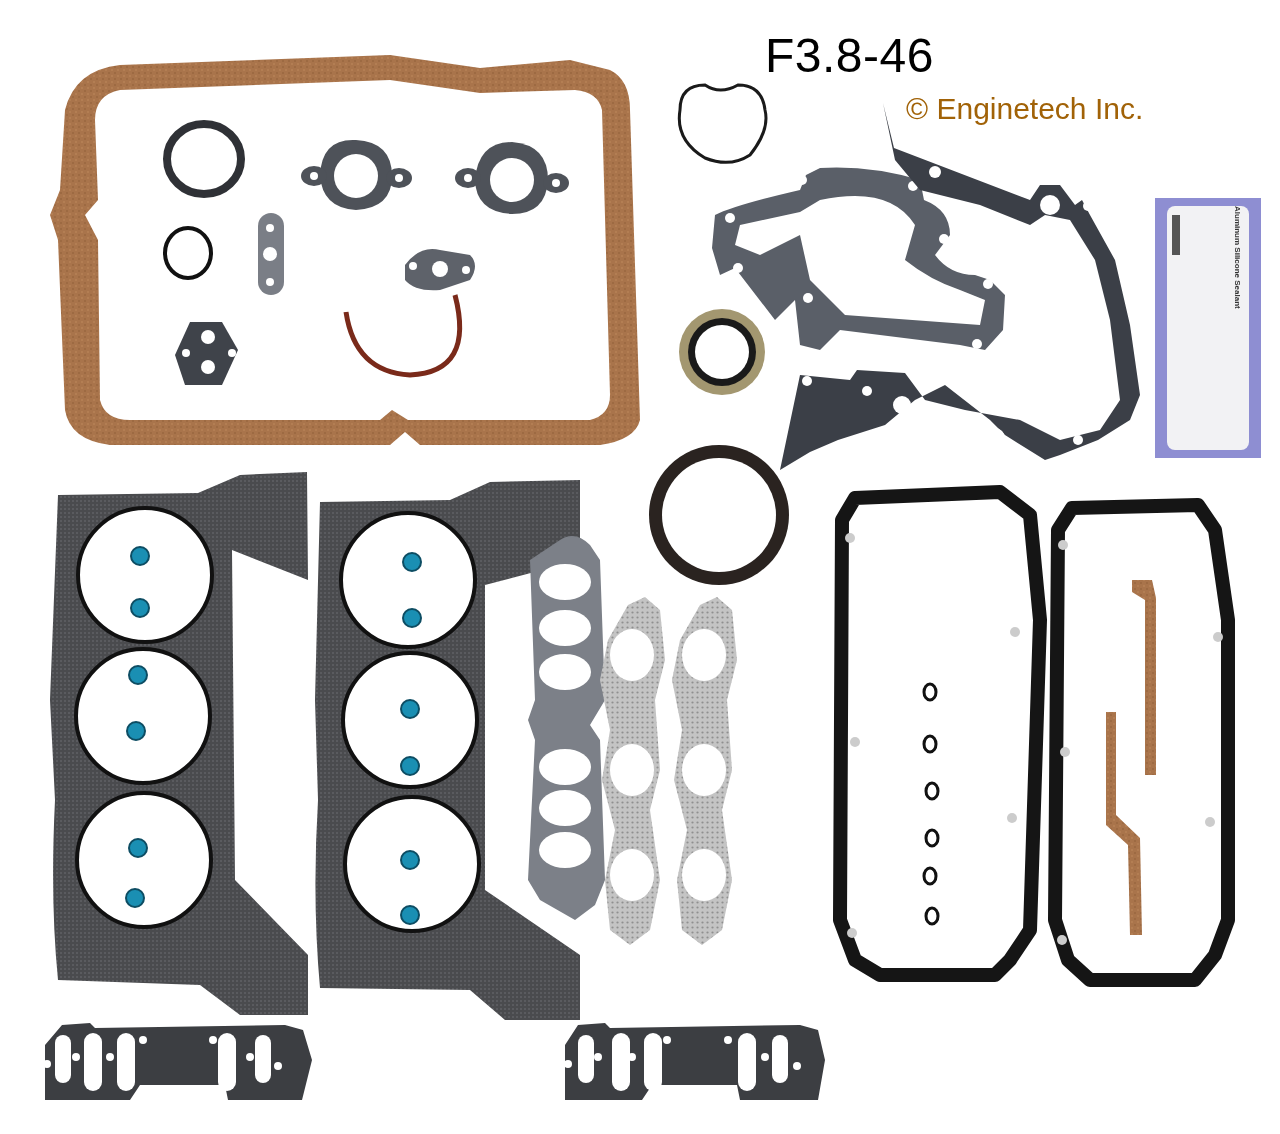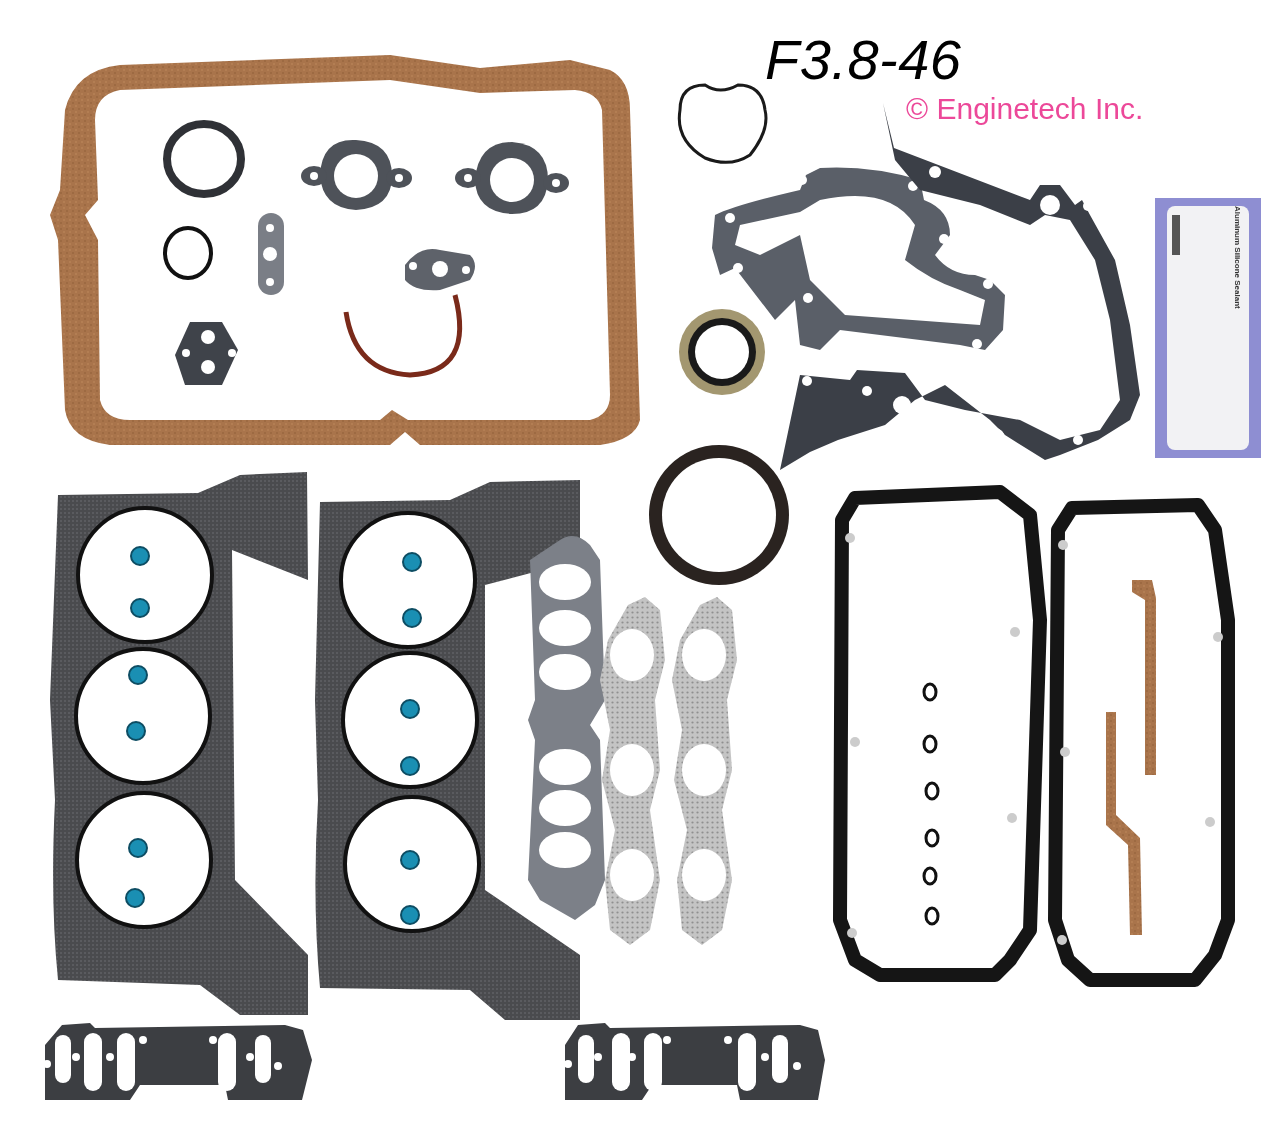--- a/index.html
+++ b/index.html
@@ -1,18 +1,18 @@
 <!DOCTYPE html>
 <html><head>
 <meta charset="utf-8">
 <style>
   html,body{margin:0;padding:0;background:#ffffff;}
   body{width:1280px;height:1134px;position:relative;overflow:hidden;font-family:"Liberation Sans",sans-serif;}
-  .part-num{position:absolute;left:765px;top:32px;font-size:56px;color:#000;letter-spacing:0.5px;line-height:1;font-style:italic;}
-  .copyright{position:absolute;left:906px;top:94px;font-size:30px;color:#ec4899;line-height:1;}
+  .part-num{position:absolute;left:765px;top:32px;font-size:48px;color:#000;letter-spacing:0.5px;line-height:1;}
+  .copyright{position:absolute;left:906px;top:94px;font-size:30px;color:#a16207;line-height:1;}
   .scene{position:absolute;left:0;top:0;width:1280px;height:1134px;}
   .packet-text{position:absolute;left:1228px;top:206px;width:14px;height:150px;writing-mode:vertical-rl;font-size:8px;font-weight:bold;color:#333;white-space:nowrap;}
 </style>
 </head>
 <body>
 
 <div class="scene">
 <svg width="1280" height="1134" viewBox="0 0 1280 1134" xmlns="http://www.w3.org/2000/svg">
   <defs>
     <pattern id="corkpat" width="6" height="6" patternUnits="userSpaceOnUse">

